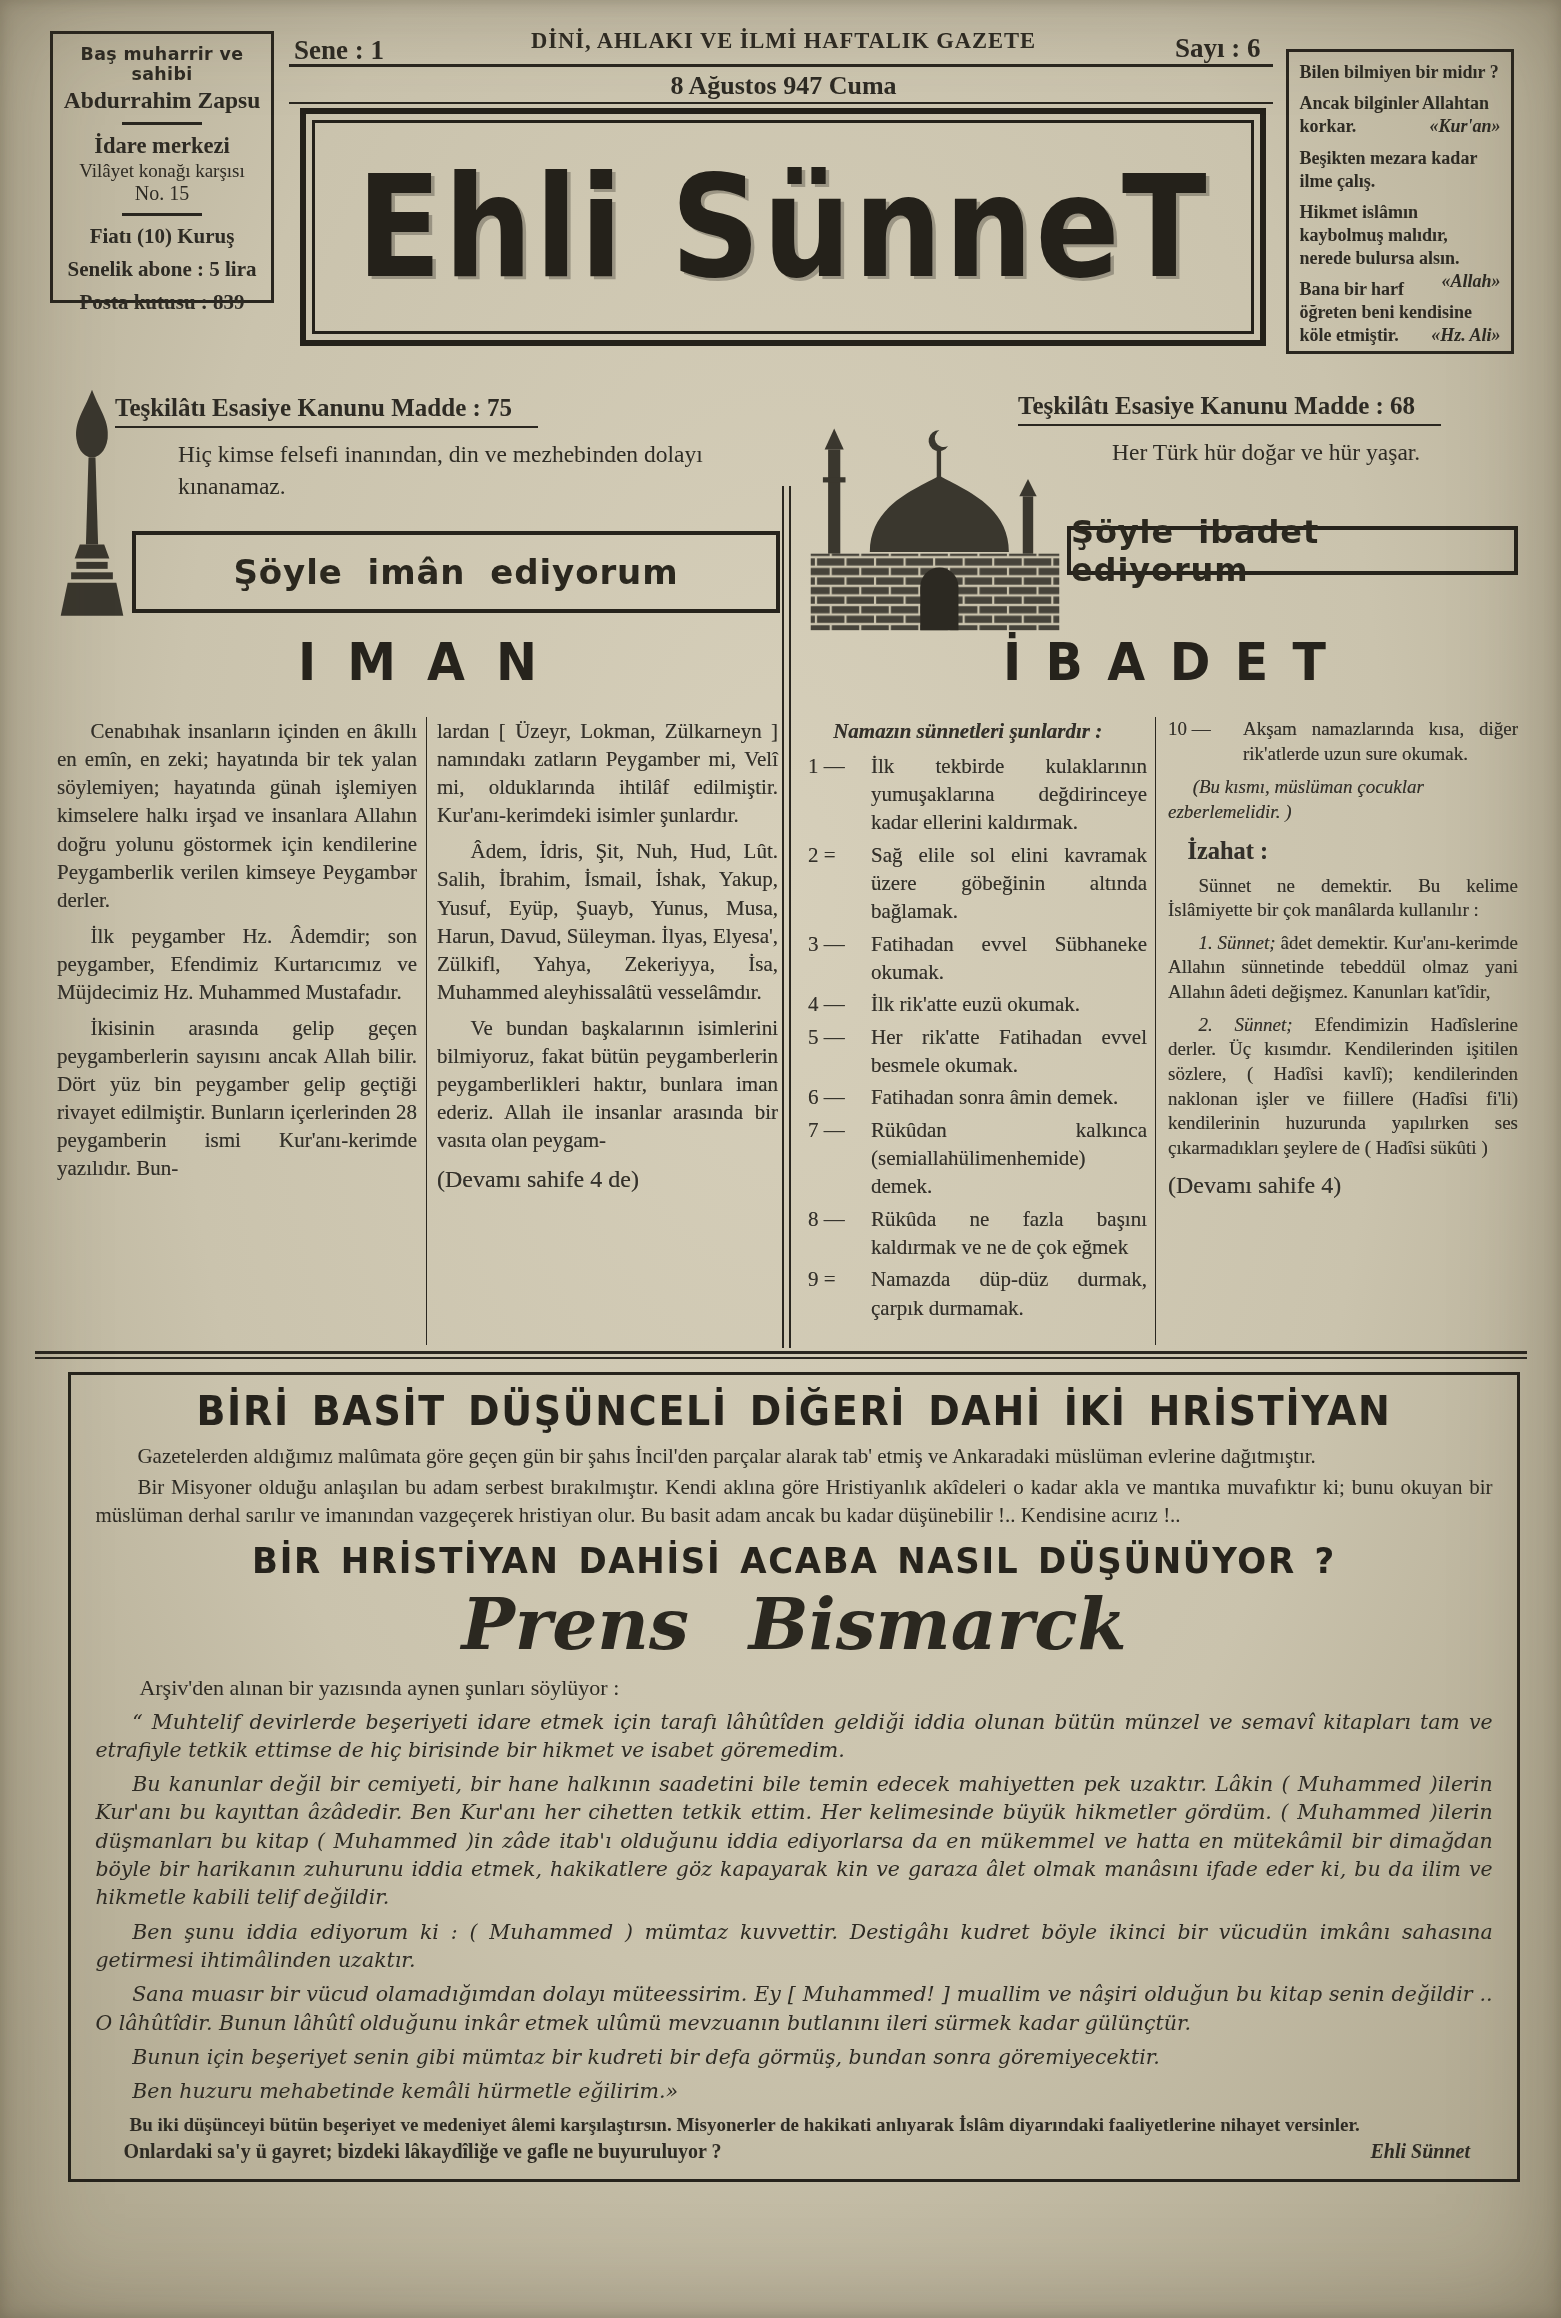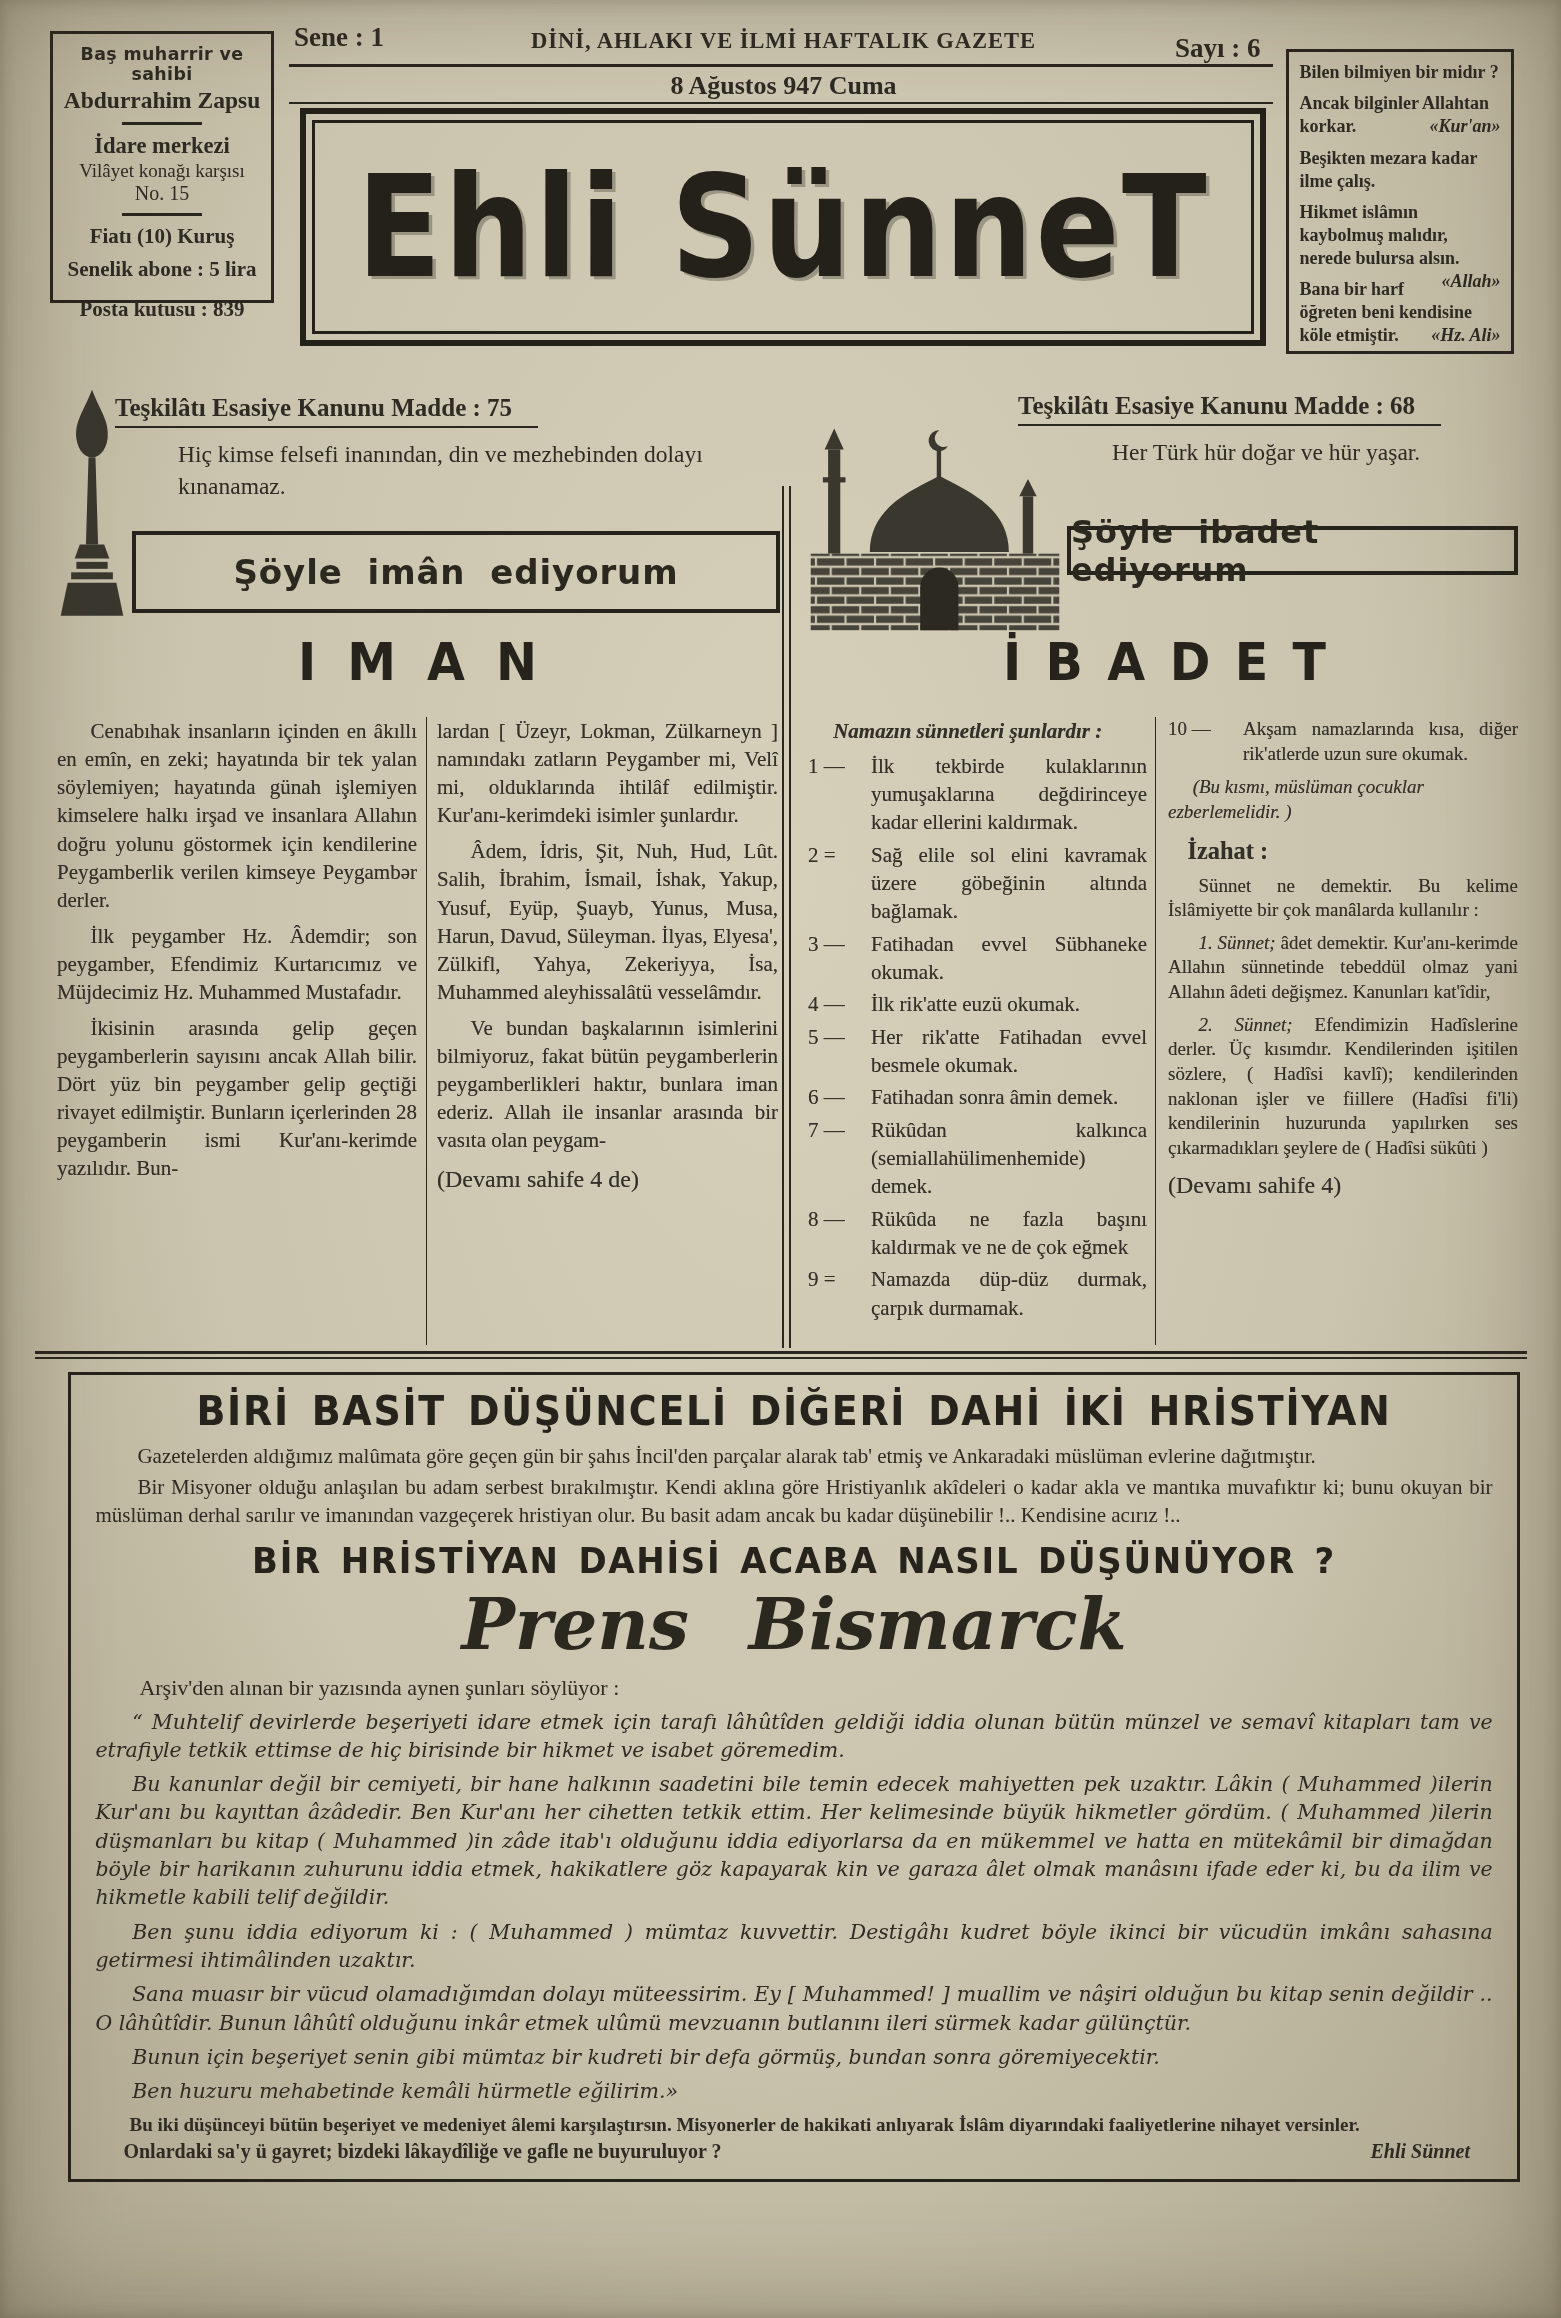--- a/index.html
+++ b/index.html
@@ -15,23 +15,23 @@
   
   #leftbox{left:50px;top:31px;width:218px;height:256px;border:3.5px solid #29261f;text-align:center;padding-top:10.4px;box-sizing:content-box;}
   #leftbox .lb1{font:bold 17.4px "DejaVu Sans",sans-serif;letter-spacing:0.4px;}
   #leftbox .lb2{font:bold 23.5px "Liberation Serif",serif;margin-top:2.6px;}
   #leftbox .divider{width:80px;border-top:3.5px solid #29261f;margin:7.8px auto;}
   #leftbox .lb3{font:bold 22.6px "Liberation Serif",serif;}
   #leftbox .lb4{font:19px "Liberation Serif",serif;margin-top:1.7px;}
   #leftbox .lb5{font:20px "Liberation Serif",serif;}
   #leftbox .lb6{font:bold 21px "Liberation Serif",serif;}
   #leftbox .lb7{font:bold 21px "Liberation Serif",serif;margin-top:7.8px;}
-  #leftbox .lb8{font:bold 21px "Liberation Serif",serif;margin-top:15px;}
-
-  #sene{left:294px;top:22px;font:bold 27px "Liberation Serif",serif;}
+  #leftbox .lb8{font:bold 21px "Liberation Serif",serif;margin-top:8px;}
+
+  #sene{left:294px;top:35px;font:bold 27px "Liberation Serif",serif;}
   #tagline{left:453px;top:28px;width:661px;text-align:center;font:bold 22.6px "Liberation Serif",serif;letter-spacing:0.9px;}
   #sayi{left:1175px;top:33px;font:bold 27px "Liberation Serif",serif;}
   #rule1{left:289px;top:64px;width:984px;height:2.6px;}
   #date{left:453px;top:71px;width:661px;text-align:center;font:bold 26px "Liberation Serif",serif;}
   #rule2{left:289px;top:102px;width:984px;height:1.7px;}
 
   
   #mastbox{left:300px;top:108px;width:966px;height:238px;border:6.1px solid #24211a;box-sizing:border-box;}
   #mastbox .inner{position:absolute;inset:6.1px;border:3.5px solid #24211a;display:flex;align-items:center;justify-content:center;overflow:hidden;}
   #logo{font-family:"DejaVu Sans",sans-serif;font-weight:bold;font-size:124px;letter-spacing:2.6px;color:#24211a;

